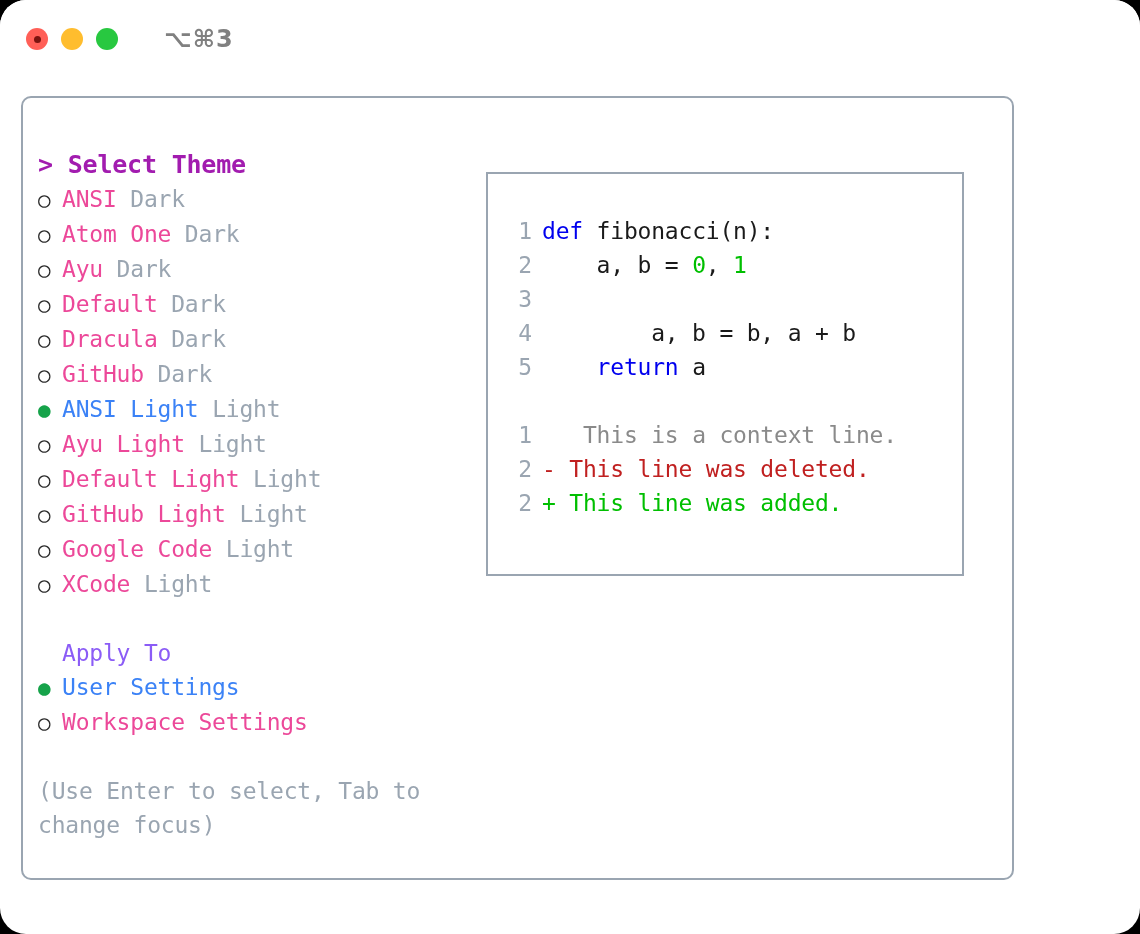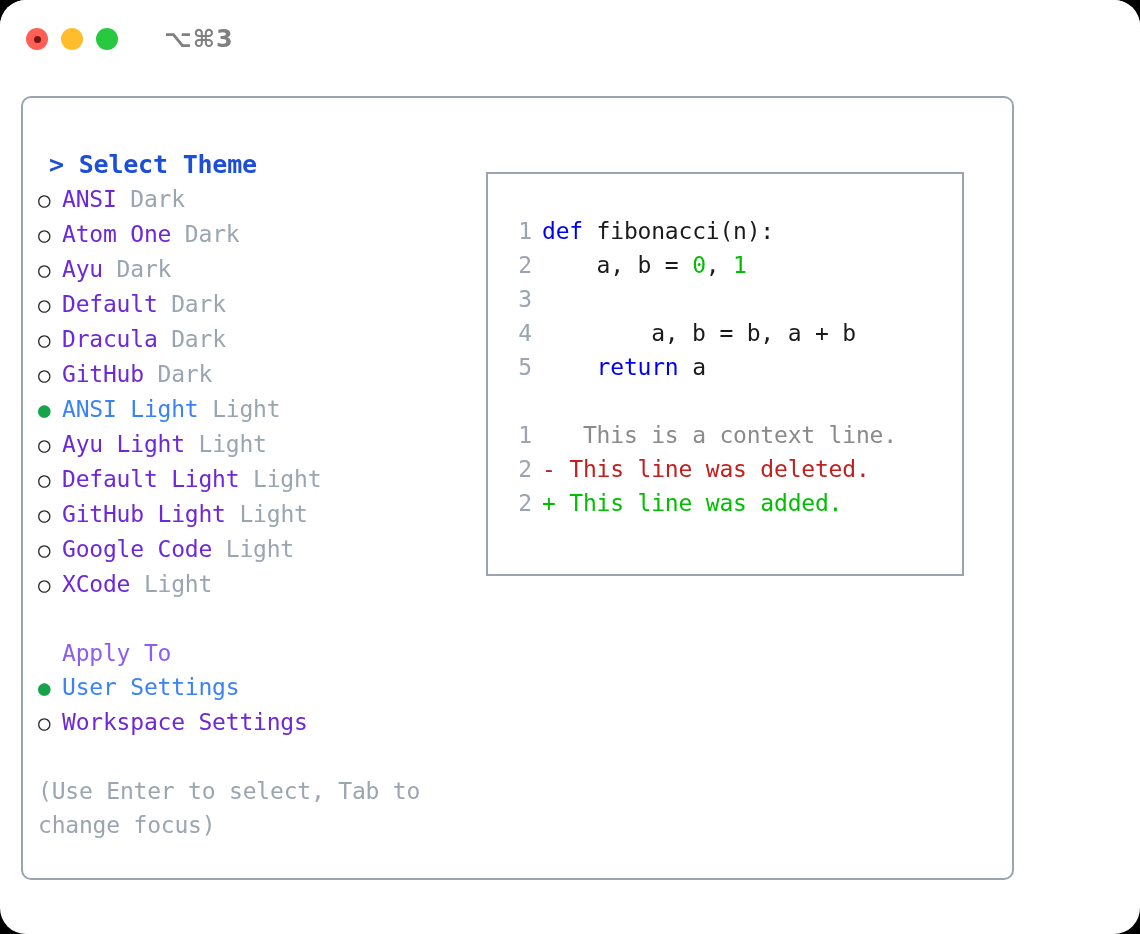--- a/index.html
+++ b/index.html
@@ -76,46 +76,45 @@
 
   
   .left-col {
     width: 462px;
     padding: 50px 0 0 15px;
   }
 
   .header-line {
     font-size: 25px;
     font-weight: 700;
-    color: #1d4ed8;
-    letter-spacing: -0.2px;
-    line-height: 34px;
-    white-space: pre;
-    margin-left: 11px;
+    color: #a21caf;
+    letter-spacing: -0.2px;
+    line-height: 34px;
+    white-space: pre;
   }
 
   .opt-row {
     display: flex;
     align-items: baseline;
     font-size: 23px;
     line-height: 34px;
     color: #2b2b2b;
     white-space: pre;
     letter-spacing: -0.2px;
   }
   .bullet {
     display: inline-block;
     width: 24px;
     flex: 0 0 24px;
     font-size: 21px;
   }
   .bullet.off { color: #2b2b2b; }
   .bullet.on  { color: #16a34a; }
 
-  .opt-name { color: #6d28d9; }
+  .opt-name { color: #ec4899; }
   .opt-row.selected .opt-name { color: #3b82f6; }
   .opt-kind { color: #9aa5b1; }
 
   .spacer-row { height: 34px; }
 
   .apply-label {
     font-size: 23px;
     line-height: 34px;
     color: #8b5cf6;
     padding-left: 24px;

